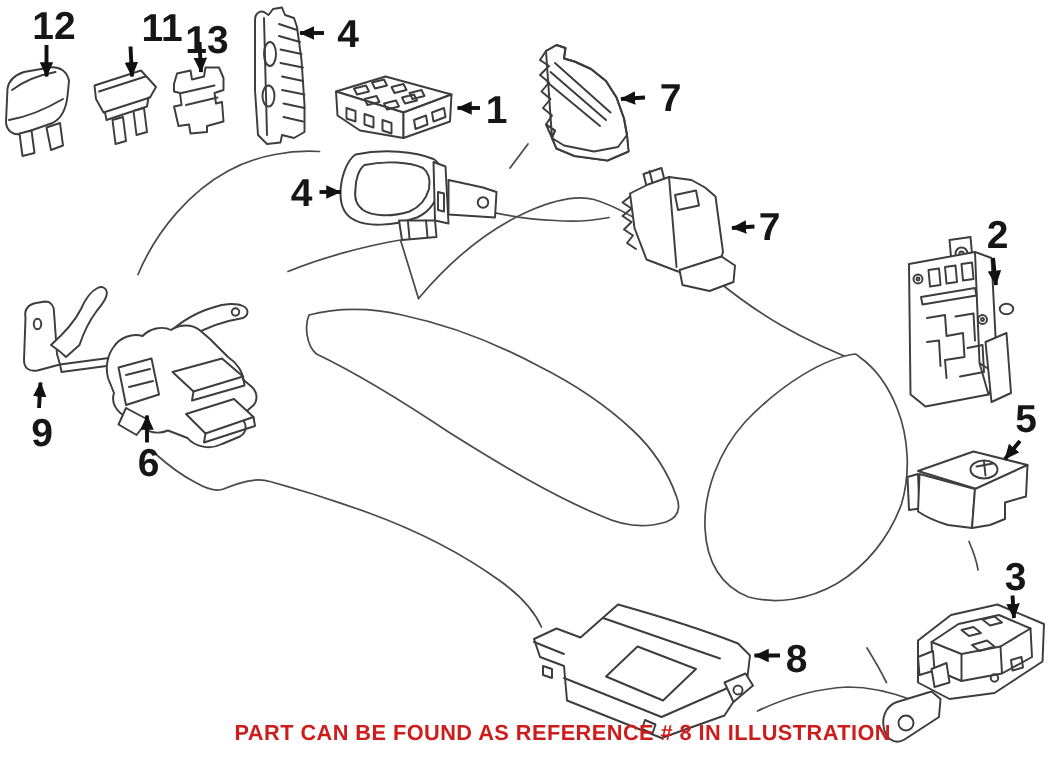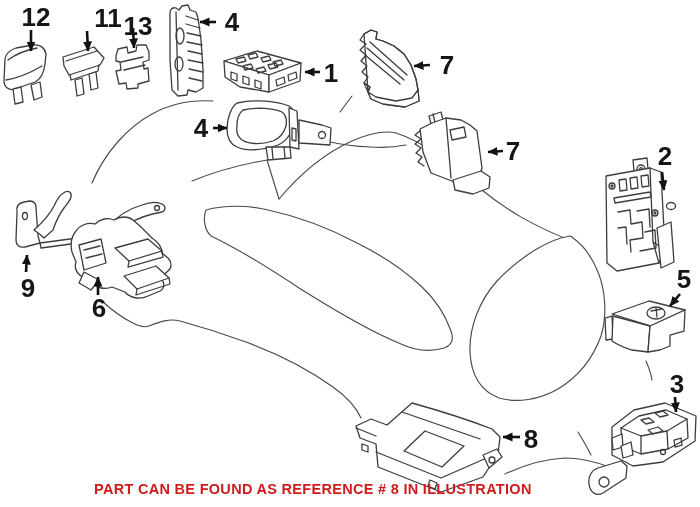--- a/index.html
+++ b/index.html
@@ -7,21 +7,21 @@
          font-family:"Liberation Sans", sans-serif;}
   svg.art{position:absolute;left:0;top:0;}
   .part path, .part ellipse, .part circle, .part line, .part polyline{
       fill:#ffffff;stroke:#3d3d3d;stroke-width:1.3;stroke-linejoin:round;stroke-linecap:round;}
   .part .open{fill:none;}
   .car path{fill:none;stroke:#4a4a4a;stroke-width:1.15;stroke-linejoin:round;stroke-linecap:round;}
   .car path.filled{fill:#ffffff;}
   .arrow line{stroke:#111;stroke-width:2.6;}
   .lbl{position:absolute;transform:translate(-50%,-50%);
        font-weight:bold;font-size:26px;color:#161616;line-height:1;white-space:nowrap;}
-  .caption{position:absolute;left:94px;top:481px;width:500px;text-align:left;
+  .caption{position:absolute;left:94px;top:481px;width:500px;text-align:right;
        font-weight:bold;font-size:14.5px;letter-spacing:.3px;color:#ce1c1c;white-space:nowrap;}
 </style>
 </head>
 <body>
 
 <div class="stage">
 
 <svg class="art" width="700" height="507" viewBox="0 0 700 507">
   <defs>
     <marker id="ah" markerUnits="userSpaceOnUse" markerWidth="11" markerHeight="10" refX="9.5" refY="4.5" orient="auto">

